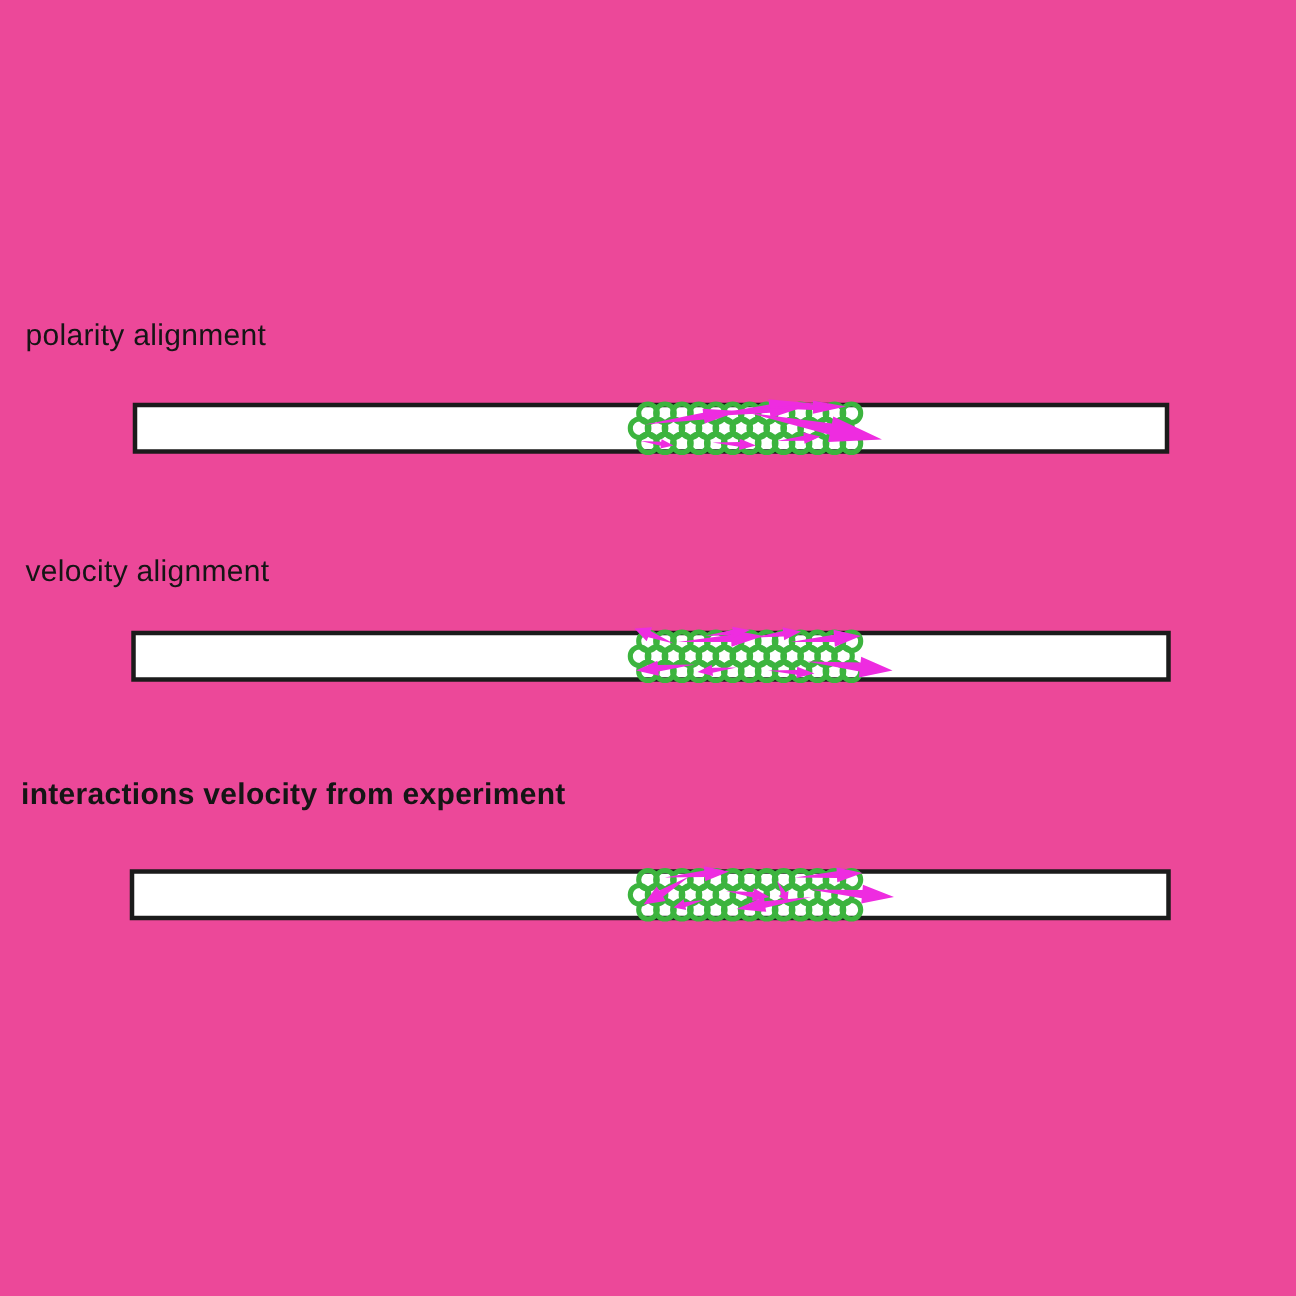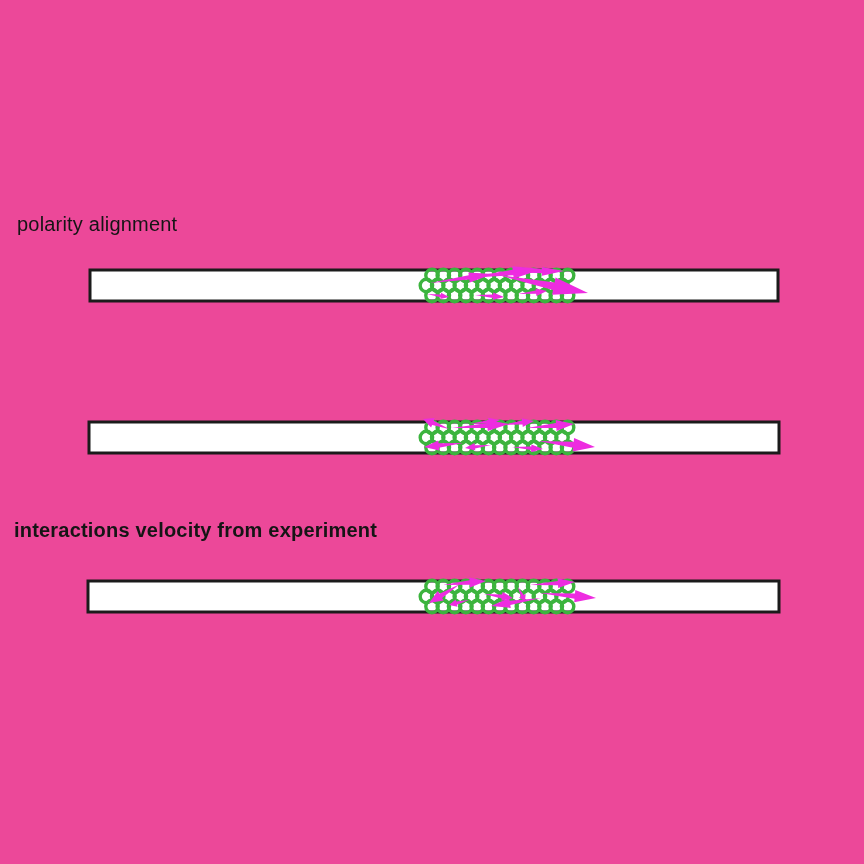--- a/index.html
+++ b/index.html
@@ -192,15 +192,16 @@
           <polygon points="530.0,585.0 558.0,585.3 558.2,588.1 575.0,582.0 557.6,578.2 557.8,580.9"></polygon>
           <polygon points="540.0,593.0 574.5,598.8 574.2,602.3 596.0,598.0 575.3,589.9 575.0,593.4"></polygon>
           <polygon points="518.0,587.0 520.9,596.4 519.0,597.4 525.0,601.0 525.7,594.0 523.8,594.9"></polygon>
           <polygon points="469.0,600.0 456.2,601.5 455.7,599.5 449.0,605.0 457.5,606.7 457.0,604.7"></polygon>
         </g>
       </g>
     </svg>
 
   <div class="panel-label" id="label-0" style="left: 17px; top: 211px; color: rgb(21, 21, 21);">polarity alignment</div>
 
+  <div class="panel-label" id="label-1" style="left: 17px; top: 368px; color: rgb(21, 21, 21);">velocity alignment</div>
 
   <div class="panel-label bold" id="label-2" style="left: 14px; top: 517px; color: rgb(21, 21, 21);">interactions velocity from experiment</div>
 </div>
 
 </body></html>

